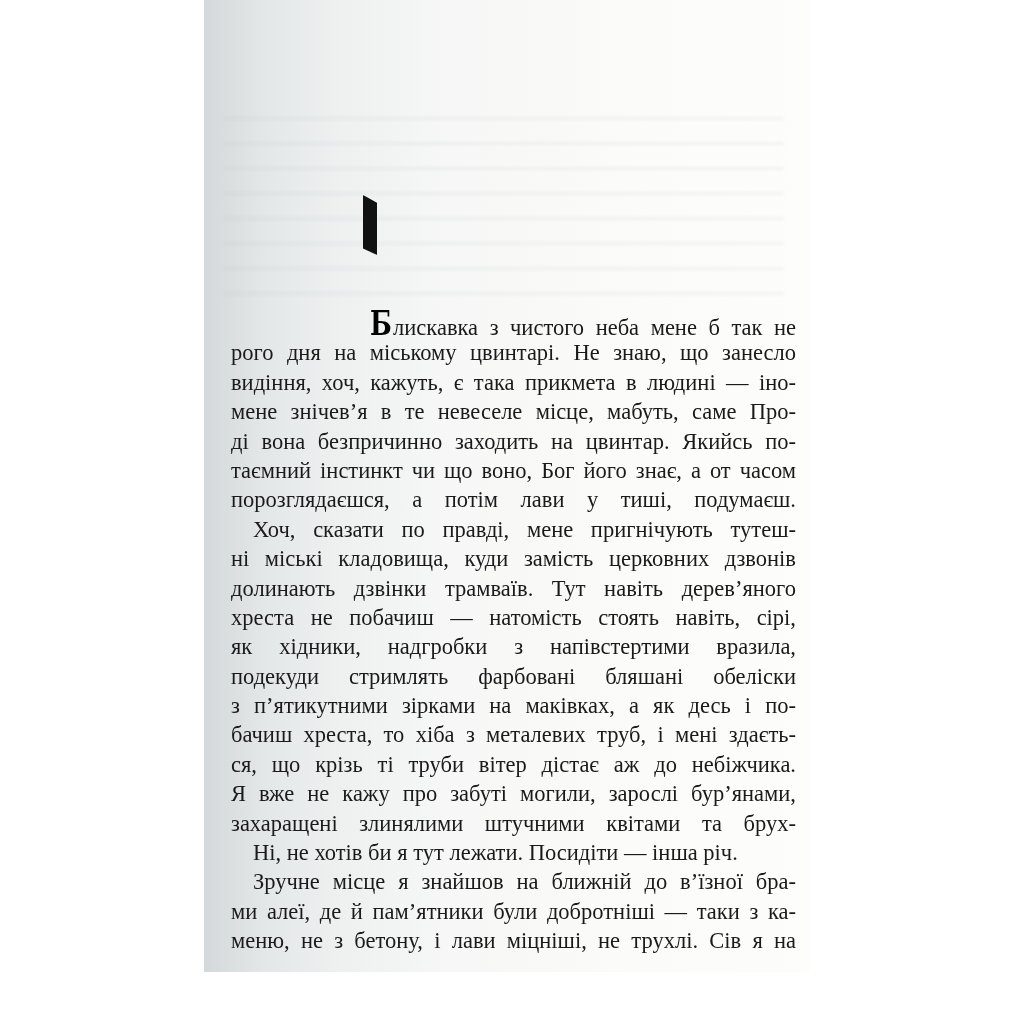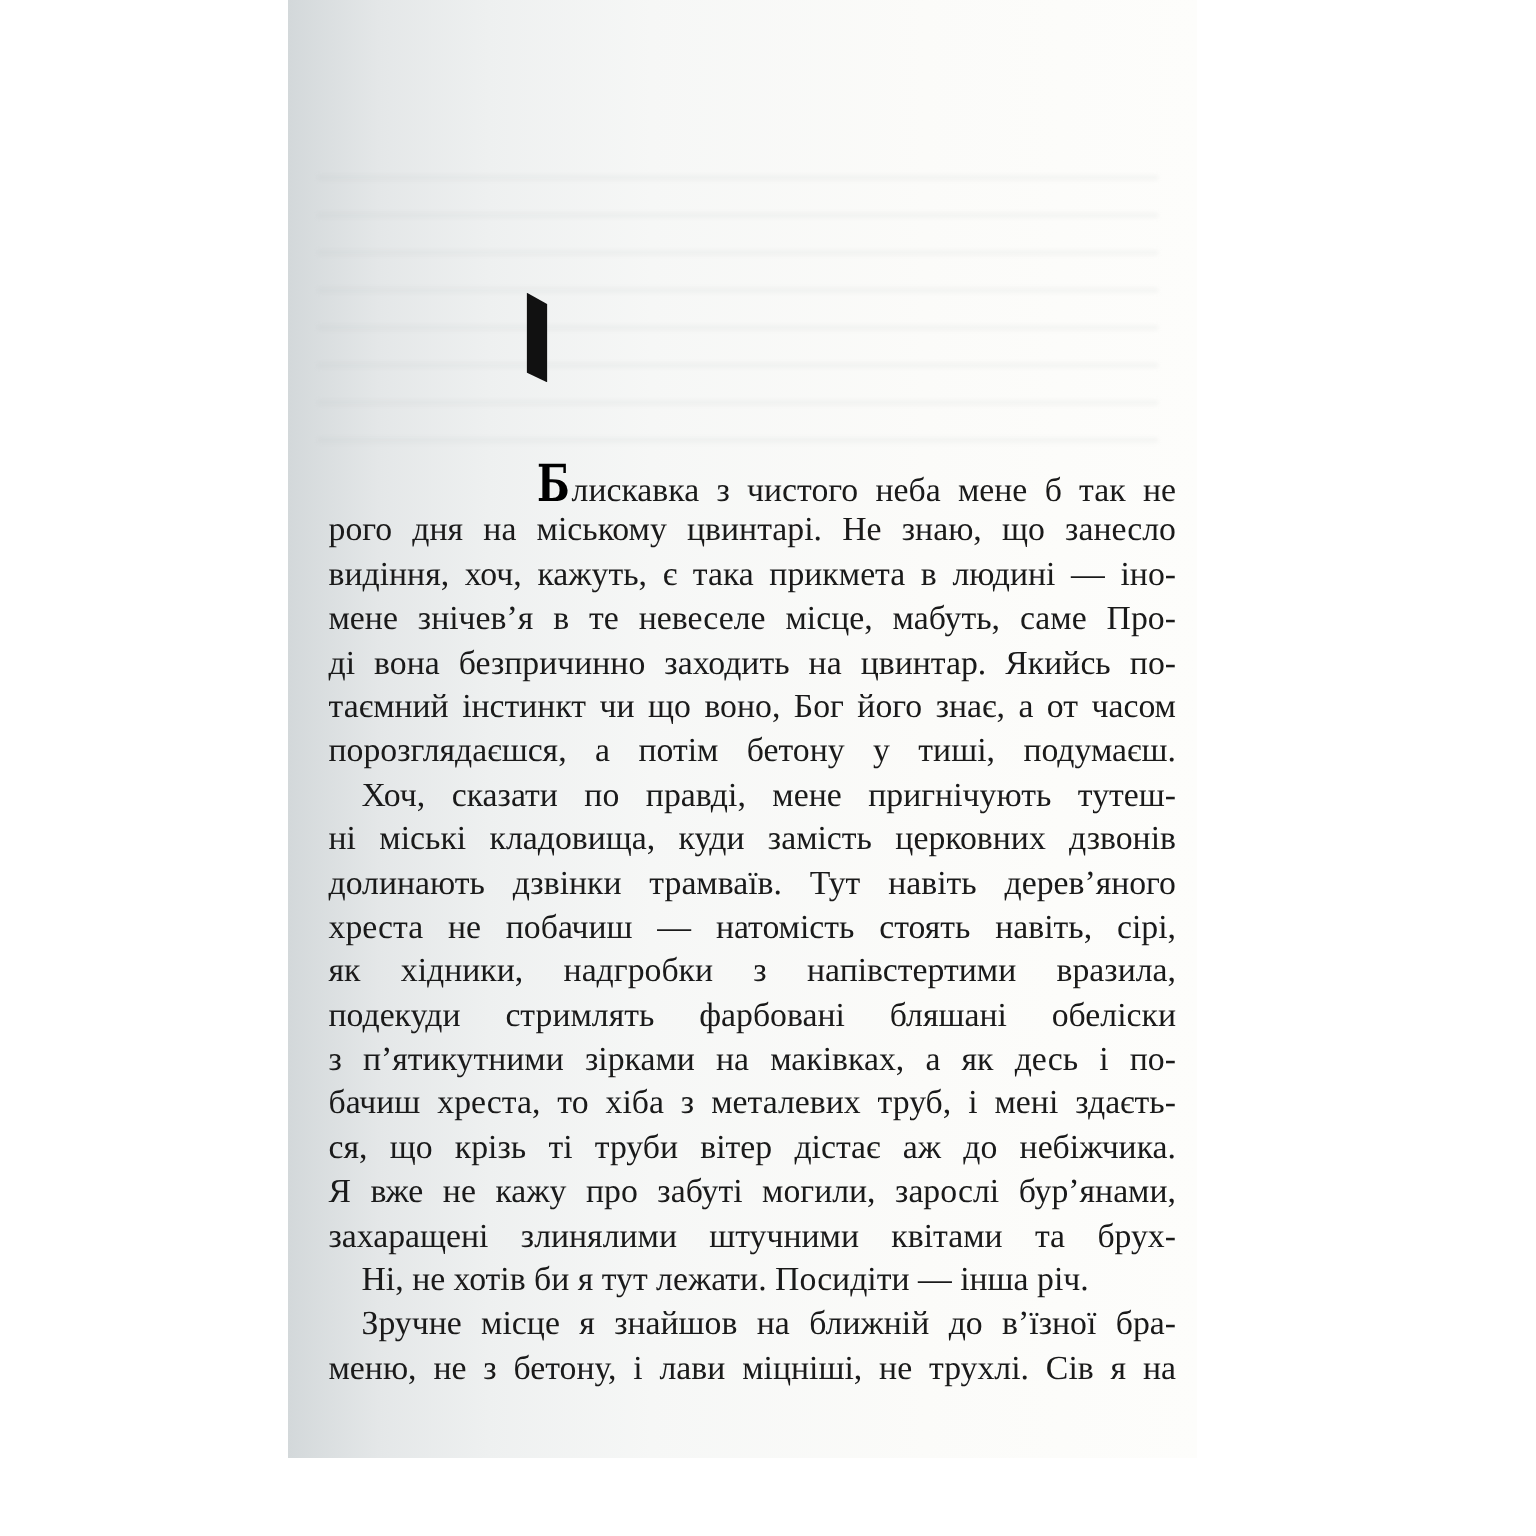--- a/index.html
+++ b/index.html
@@ -1,21 +1,21 @@
 <!DOCTYPE html>
 <html><head>
 <meta charset="utf-8">
 <style>
   html, body { margin: 0; padding: 0; }
   body {
     width: 1024px; height: 1024px; background: #ffffff; position: relative; overflow: hidden;
     font-family: "Liberation Serif", "DejaVu Serif", serif;
   }
   .page {
-    position: absolute; left: 192px; top: 0; width: 606px; height: 972px;
+    position: absolute; left: 204px; top: 0; width: 606px; height: 972px;
     background: linear-gradient(to right, #d3d8da 0%, #e4e7e8 10%, #eef0f0 22%, #f6f7f6 40%, #fbfbf9 70%, #fdfdfb 100%);
   }
   .bleed {
     position: absolute; left: 20px; width: 560px; color: rgba(150,160,170,0.18);
     font-size: 20px; line-height: 22px; letter-spacing: 0.5px; filter: blur(1.5px);
     top: 95px; height: 200px; overflow: hidden; pointer-events: none;
   }
   .bleed .bline { height: 22px; border-bottom: 3px solid rgba(170,178,185,0.12); margin-bottom: 0; }
   .chapter-num {
     position: absolute; left: 159px; top: 196px; width: 14px; height: 58px;
@@ -52,29 +52,30 @@
 
   <div class="chapter-num"></div>
 
   <div class="text">
     <span class="line first-line"><span class="dropcap">Б</span><span>лискавка з чистого неба мене б так не</span></span>
     <span class="line">рого дня на міському цвинтарі. Не знаю, що занесло</span>
     <span class="line">видіння, хоч, кажуть, є така прикмета в людині — іно-</span>
     <span class="line">мене знічев’я в те невеселе місце, мабуть, саме Про-</span>
     <span class="line">ді вона безпричинно заходить на цвинтар. Якийсь по-</span>
     <span class="line">таємний інстинкт чи що воно, Бог його знає, а от часом</span>
-    <span class="line">порозглядаєшся, а потім бетону у тиші, подумаєш.</span>
+    <span class="line">порозглядаєшся, а потім лави у тиші, подумаєш.</span>
     <span class="line indent">Хоч, сказати по правді, мене пригнічують тутеш-</span>
     <span class="line">ні міські кладовища, куди замість церковних дзвонів</span>
     <span class="line">долинають дзвінки трамваїв. Тут навіть дерев’яного</span>
     <span class="line">хреста не побачиш — натомість стоять навіть, сірі,</span>
     <span class="line">як хідники, надгробки з напівстертими вразила,</span>
     <span class="line">подекуди стримлять фарбовані бляшані обеліски</span>
     <span class="line">з п’ятикутними зірками на маківках, а як десь і по-</span>
     <span class="line">бачиш хреста, то хіба з металевих труб, і мені здаєть-</span>
     <span class="line">ся, що крізь ті труби вітер дістає аж до небіжчика.</span>
     <span class="line">Я вже не кажу про забуті могили, зарослі бур’янами,</span>
     <span class="line">захаращені злинялими штучними квітами та брух-</span>
     <span class="line indent last">Ні, не хотів би я тут лежати. Посидіти — інша річ.</span>
     <span class="line indent">Зручне місце я знайшов на ближній до в’їзної бра-</span>
+    <span class="line">ми алеї, де й пам’ятники були добротніші — таки з ка-</span>
     <span class="line">меню, не з бетону, і лави міцніші, не трухлі. Сів я на</span>
   </div>
 </div>
 
 </body></html>

